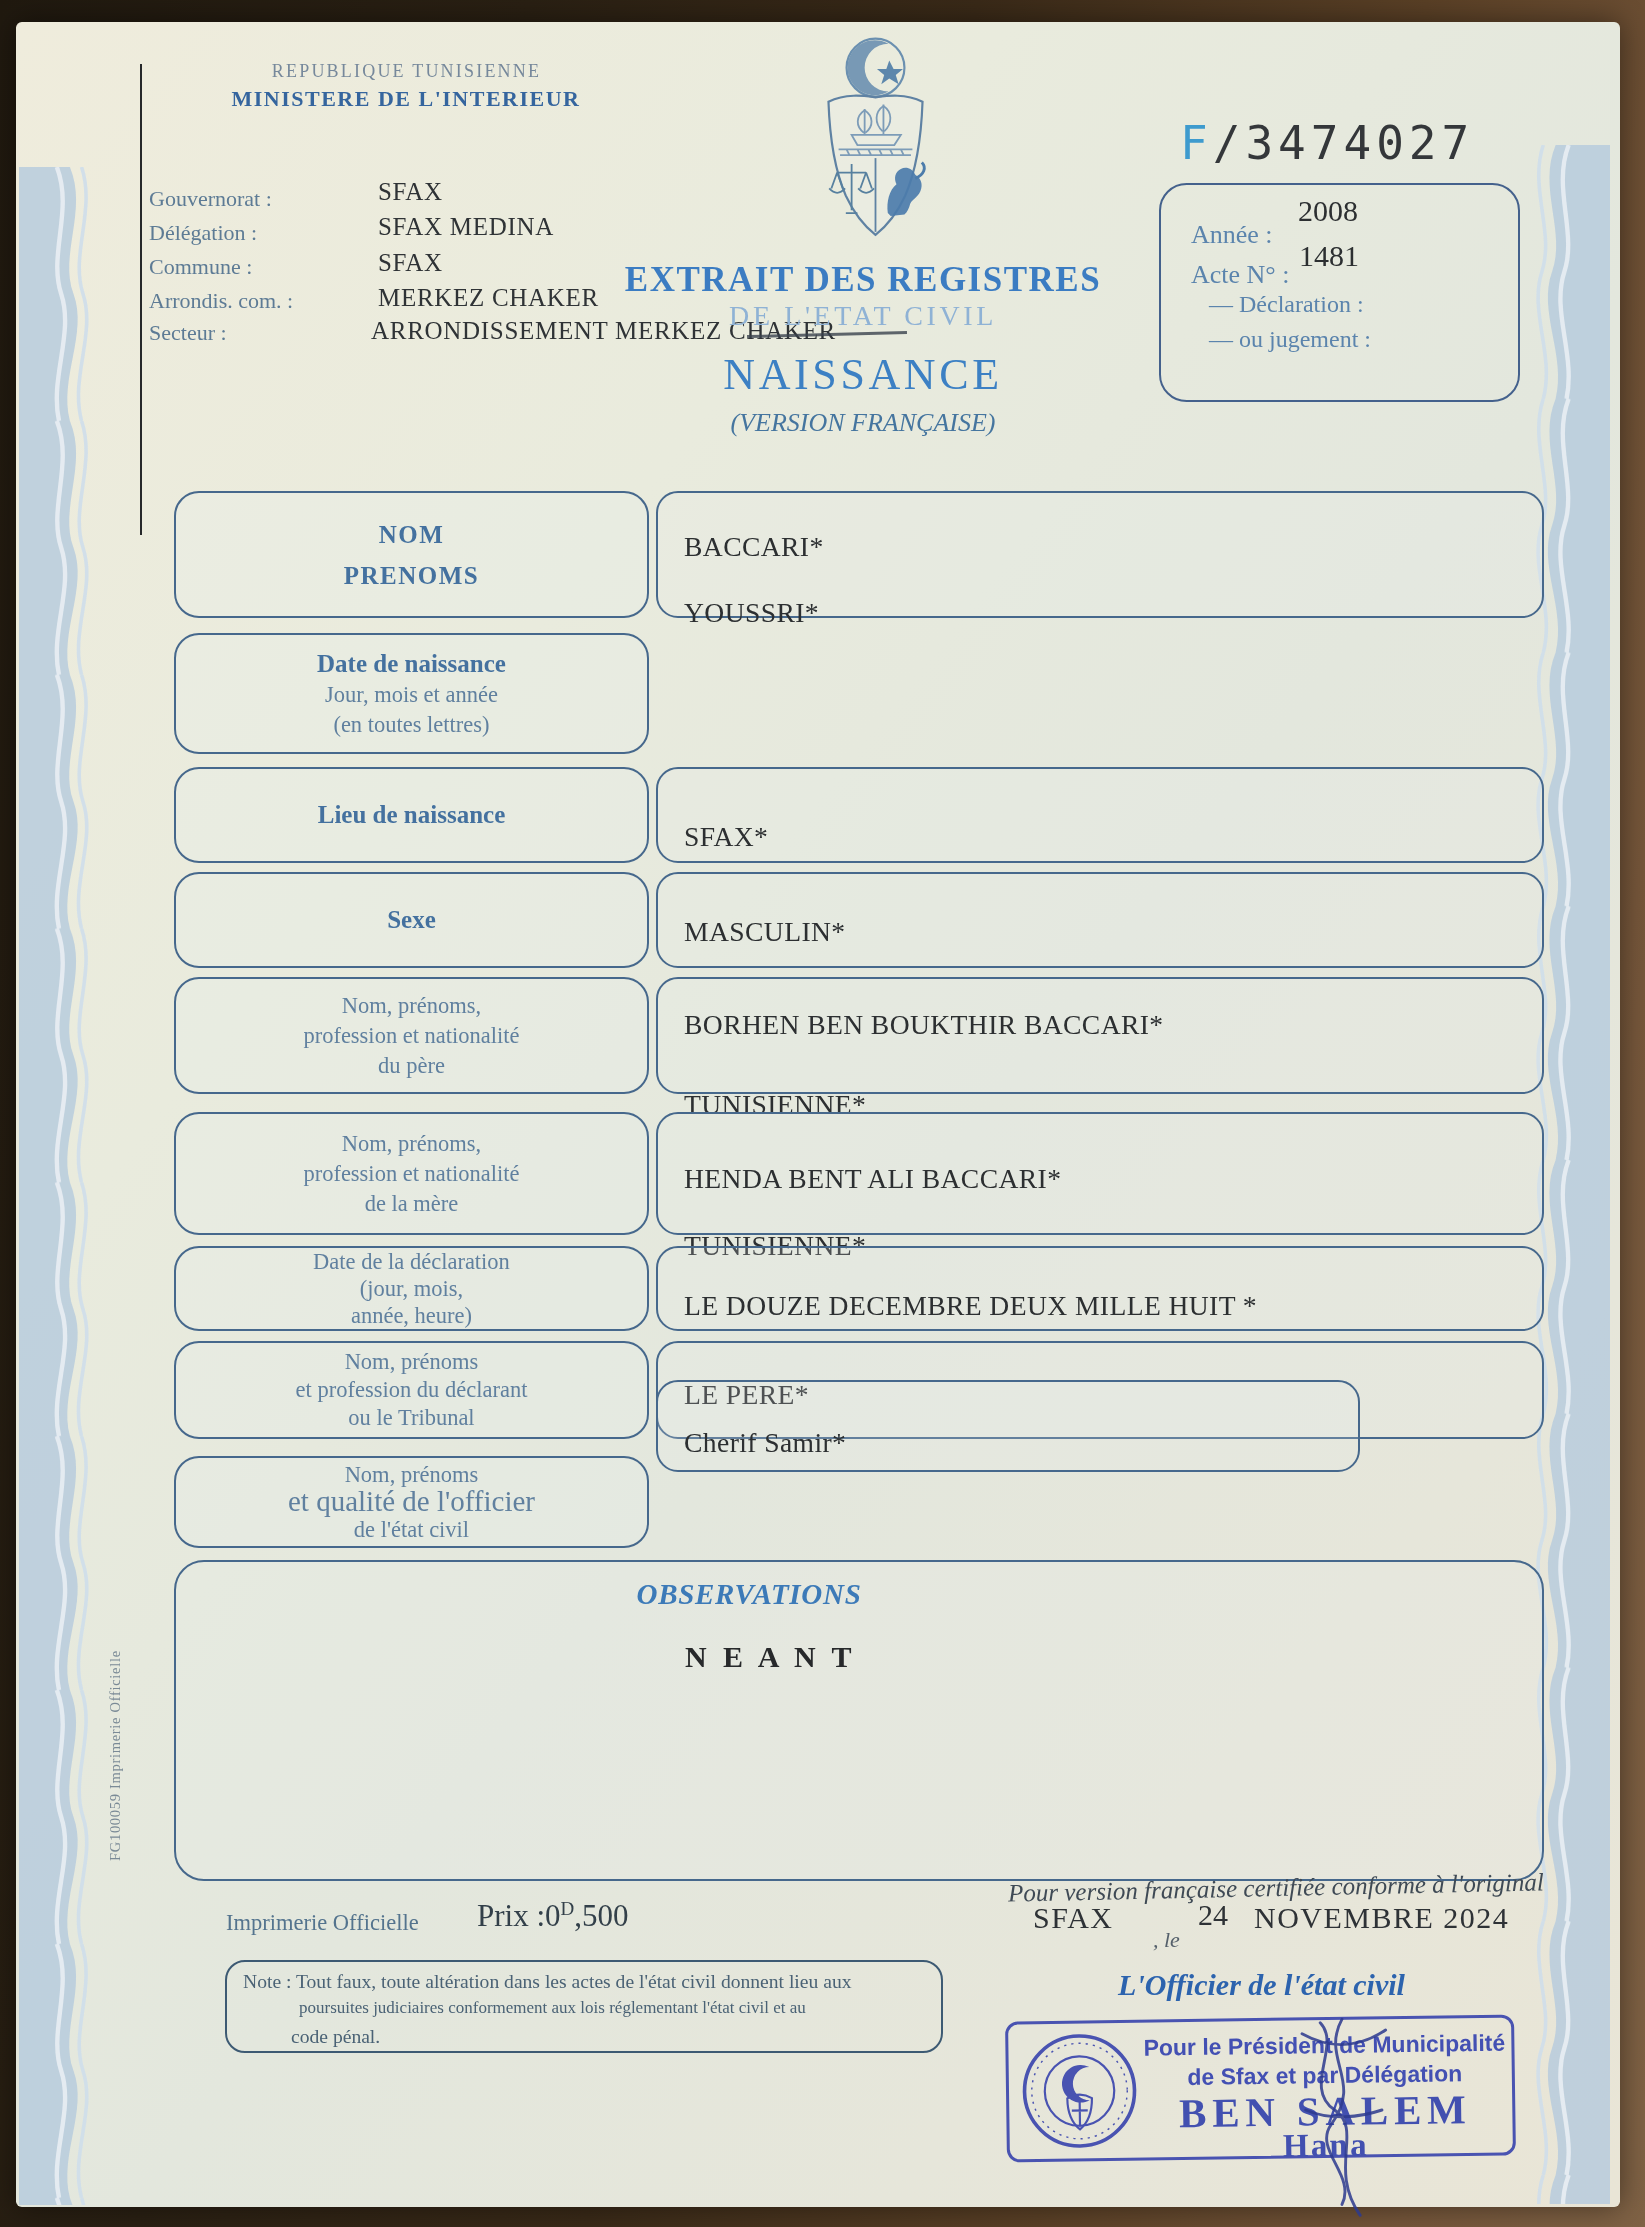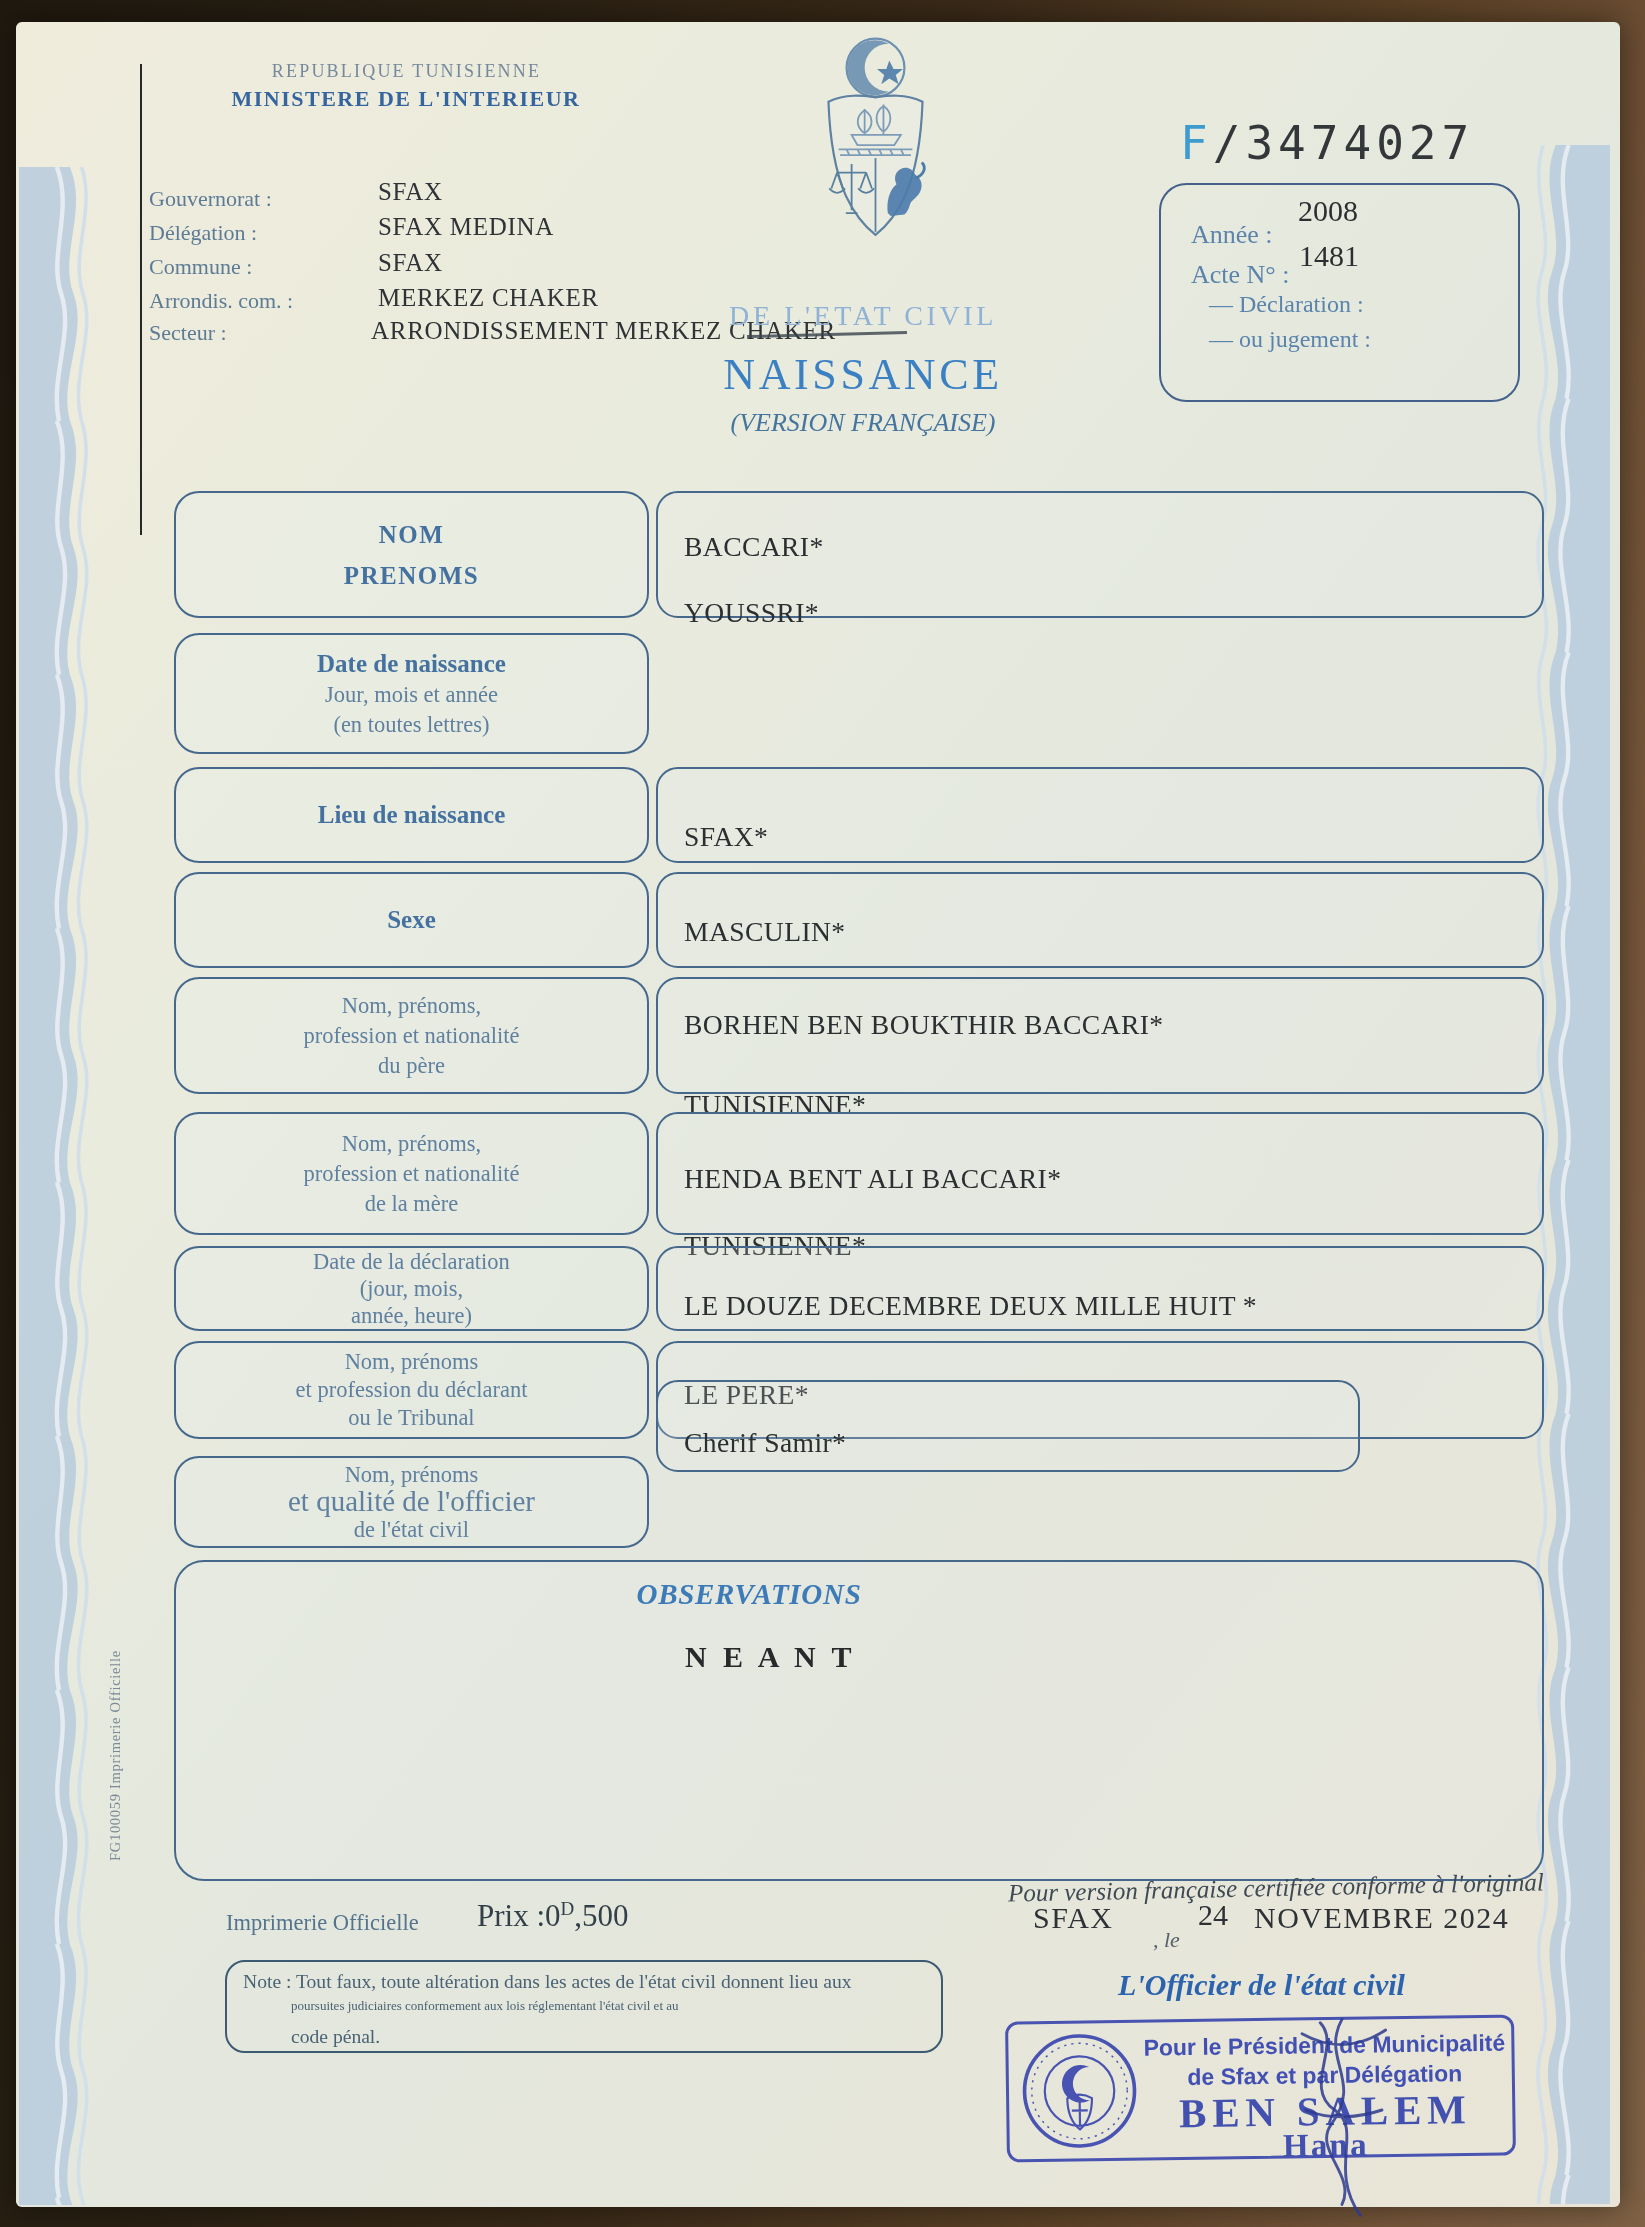--- a/index.html
+++ b/index.html
@@ -99,20 +99,21 @@
   <div class="abs content fieldval" style="left:378px;top:178px;">SFAX</div>
   <div class="abs content fieldlbl" style="left:149px;top:220px;">Délégation :</div>
   <div class="abs content fieldval" style="left:378px;top:213px;">SFAX MEDINA</div>
   <div class="abs content fieldlbl" style="left:149px;top:254px;">Commune :</div>
   <div class="abs content fieldval" style="left:378px;top:249px;">SFAX</div>
   <div class="abs content fieldlbl" style="left:149px;top:288px;">Arrondis. com. :</div>
   <div class="abs content fieldval" style="left:378px;top:284px;">MERKEZ CHAKER</div>
   <div class="abs content fieldlbl" style="left:149px;top:320px;">Secteur :</div>
   <div class="abs content fieldval" style="left:371px;top:317px;font-size:25px;">ARRONDISSEMENT MERKEZ CHAKER</div>
 
+  <div class="abs content serif nowrap" style="left:609px;top:260px;width:508px;text-align:center;font-size:35px;font-weight:bold;letter-spacing:1.5px;color:#3b7cc2;">EXTRAIT DES REGISTRES</div>
   <div class="abs content serif nowrap" style="left:609px;top:300px;width:508px;text-align:center;font-size:28px;letter-spacing:3.6px;color:#8fb2d5;">DE L'ETAT CIVIL</div>
   <div class="abs content" style="left:747px;top:333px;width:160px;height:2.9px;background:#39424d;transform:rotate(-1.5deg);opacity:.8;"></div>
   <div class="abs content serif nowrap" style="left:609px;top:349px;width:508px;text-align:center;font-size:44px;font-weight:normal;letter-spacing:3.6px;color:#3c80c4;">NAISSANCE</div>
   <div class="abs content serif nowrap" style="left:609px;top:408px;width:508px;text-align:center;font-size:26px;font-style:italic;color:#45759f;">(VERSION FRANÇAISE)</div>
 
   <div class="abs lbl-box" style="left:174px;top:491px;width:475px;height:127px;">
     <div class="lbl-blue serif" style="font-size:25px;letter-spacing:1.5px;line-height:41px;">NOM</div>
     <div class="lbl-blue serif" style="font-size:25px;letter-spacing:1.5px;line-height:41px;">PRENOMS</div>
   </div>
   <div class="abs val-box" style="left:656px;top:491px;width:888px;height:127px;">
@@ -194,21 +195,21 @@
 
   <div class="abs content serif nowrap" style="left:107px;top:1861px;font-size:14.5px;color:#7a8a96;transform:rotate(-90deg);transform-origin:left top;letter-spacing:0.7px;">FG100059  Imprimerie Officielle</div>
 
   <div class="abs content serif nowrap" style="left:226px;top:1910px;font-size:22.5px;color:#54748e;">Imprimerie Officielle</div>
   <div class="abs content serif nowrap" style="left:477px;top:1898px;font-size:31px;color:#33404a;">
     <span>Prix :0</span><sup style="font-size:19px;">D</sup><span>,500</span>
   </div>
 
   <div class="abs content" style="left:225px;top:1960px;width:718px;height:93px;border:2.2px solid #3d5a73;border-radius:20px;box-sizing:border-box;">
     <div class="serif" style="position:absolute;left:16px;top:8.7px;font-size:19.6px;color:#4a6275;white-space:nowrap;">Note : Tout faux, toute altération dans les actes de l'état civil donnent lieu aux</div>
-    <div class="serif" style="position:absolute;left:64px;top:36px;font-size:13px;color:#4a6275;white-space:nowrap;">poursuites judiciaires conformement aux lois réglementant l'état civil et au</div>
+    <div class="serif" style="position:absolute;left:72px;top:36px;font-size:17px;color:#4a6275;white-space:nowrap;">poursuites judiciaires conformement aux lois réglementant l'état civil et au</div>
     <div class="serif" style="position:absolute;left:64px;top:64px;font-size:19.6px;color:#4a6275;white-space:nowrap;">code pénal.</div>
   </div>
 
   <div class="abs content serif nowrap" style="left:1008px;top:1874px;font-size:25px;font-style:italic;color:#3f4a55;transform:rotate(-1.2deg);">Pour version française certifiée conforme à l'original</div>
   <div class="abs content serif nowrap" style="left:1033px;top:1901px;font-size:30px;color:#2e3236;letter-spacing:1.5px;">SFAX</div>
   <div class="abs content serif nowrap" style="left:1153px;top:1927px;font-size:22px;font-style:italic;color:#55606b;">, le</div>
   <div class="abs content serif nowrap" style="left:1198px;top:1898px;font-size:30px;color:#2e3236;">24</div>
   <div class="abs content serif nowrap" style="left:1254px;top:1901px;font-size:30px;color:#2e3236;letter-spacing:1.5px;">NOVEMBRE 2024</div>
   <div class="abs content serif nowrap" style="left:1044px;top:1968px;width:435px;text-align:center;font-size:30px;font-weight:bold;font-style:italic;color:#2c63ae;">L'Officier de l'état civil</div>
 

